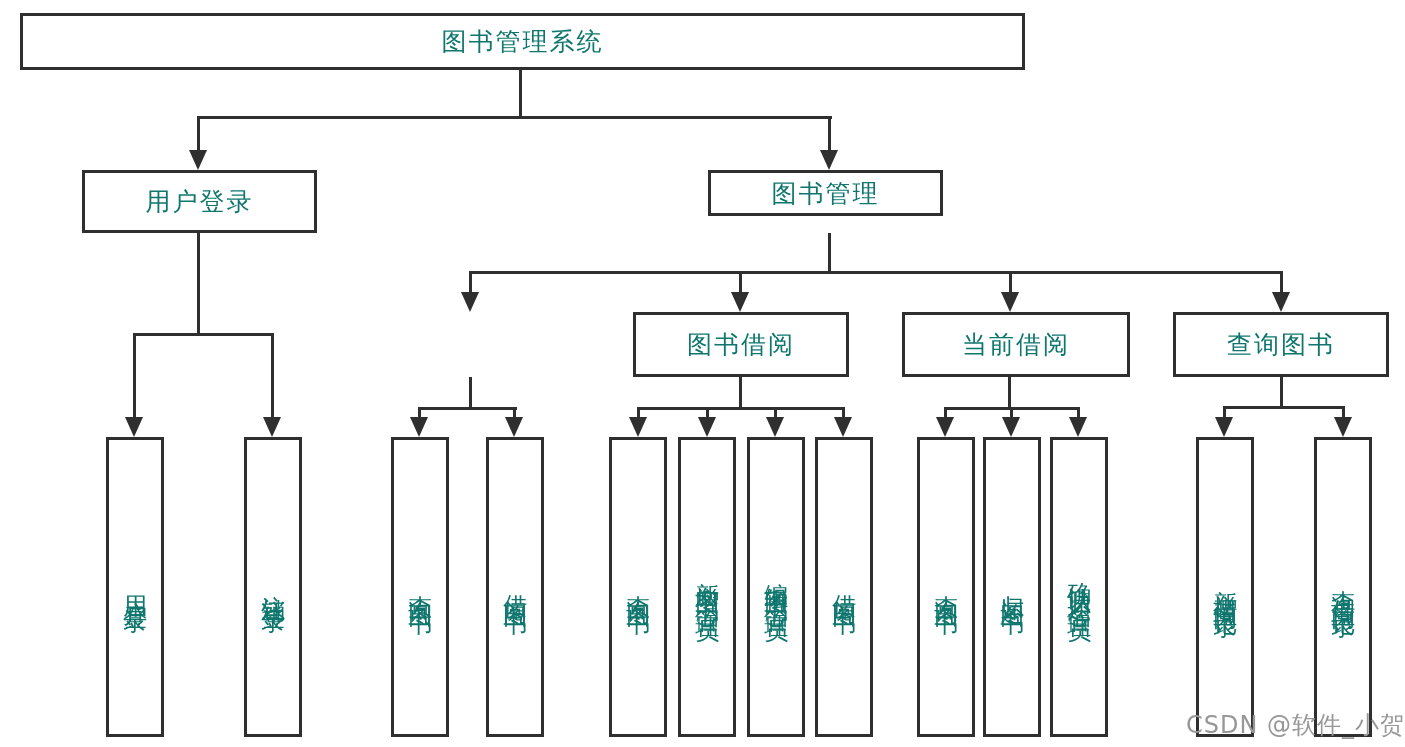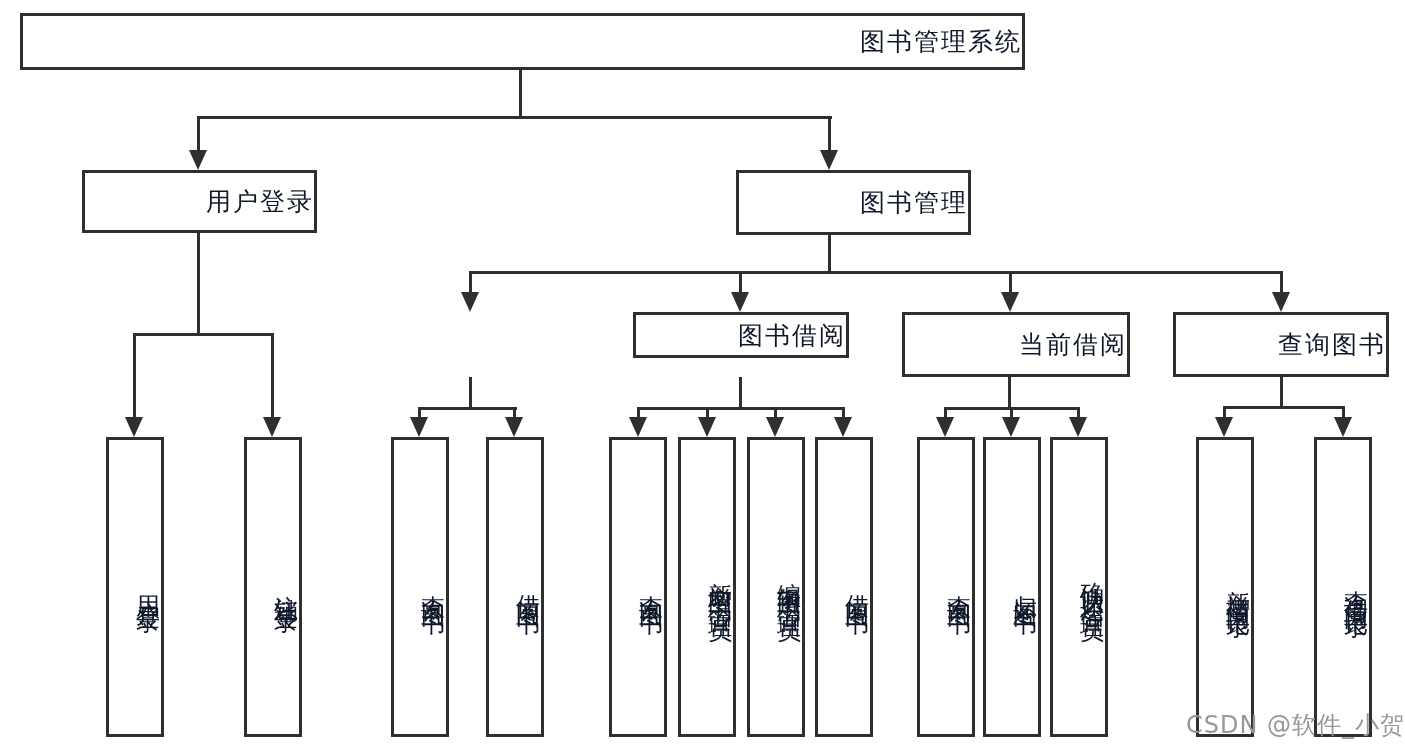--- a/index.html
+++ b/index.html
@@ -10,22 +10,22 @@
     background:#ffffff;
     font-family:"DejaVu Sans","Liberation Sans",sans-serif;
     overflow:hidden;
   }
   .box {
     position:absolute;
     border:3px solid #2f2f2f;
     background:#ffffff;
     display:flex;
     align-items:center;
-    justify-content:flex-end;
-    color:#0f172a;
+    justify-content:center;
+    color:#0f766e;
   }
   .hlabel {
     font-size:25px;
     letter-spacing:2px;
     white-space:nowrap;
   }
   .vlabel {
     writing-mode:vertical-rl;
     text-orientation:mixed;
     font-size:24px;
@@ -63,21 +63,21 @@
   <div class="vline" style="left:519px; top:70px; height:48px;"></div>
   <div class="hline" style="left:197px; top:116px; width:635px;"></div>
   <div class="vline" style="left:197px; top:116px; height:36px;"></div>
   <div class="tri" style="left:189px; top:150px;"></div>
   <div class="vline" style="left:828px; top:116px; height:36px;"></div>
   <div class="tri" style="left:820px; top:150px;"></div>
 
   <div class="box" style="left:82px; top:170px; width:235px; height:63px;">
     <span class="hlabel">用户登录</span>
   </div>
-  <div class="box" style="left:736px; top:170px; width:235px; height:65px;">
+  <div class="box" style="left:708px; top:170px; width:235px; height:46px;">
     <span class="hlabel">图书管理</span>
   </div>
 
   <div class="vline" style="left:197px; top:233px; height:103px;"></div>
   <div class="hline" style="left:133px; top:333px; width:141px;"></div>
   <div class="vline" style="left:133px; top:333px; height:86px;"></div>
   <div class="tri" style="left:125px; top:417px;"></div>
   <div class="vline" style="left:271px; top:333px; height:86px;"></div>
   <div class="tri" style="left:263px; top:417px;"></div>
 
@@ -85,21 +85,21 @@
   <div class="hline" style="left:469px; top:271px; width:814px;"></div>
   <div class="vline" style="left:469px; top:271px; height:23px;"></div>
   <div class="tri" style="left:461px; top:292px;"></div>
   <div class="vline" style="left:739px; top:271px; height:23px;"></div>
   <div class="tri" style="left:731px; top:292px;"></div>
   <div class="vline" style="left:1009px; top:271px; height:23px;"></div>
   <div class="tri" style="left:1001px; top:292px;"></div>
   <div class="vline" style="left:1280px; top:271px; height:23px;"></div>
   <div class="tri" style="left:1272px; top:292px;"></div>
 
-  <div class="box" style="left:633px; top:312px; width:216px; height:46px;">
+  <div class="box" style="left:633px; top:312px; width:216px; height:65px;">
     <span class="hlabel">图书借阅</span>
   </div>
   <div class="box" style="left:902px; top:312px; width:228px; height:65px;">
     <span class="hlabel">当前借阅</span>
   </div>
   <div class="box" style="left:1173px; top:312px; width:216px; height:65px;">
     <span class="hlabel">查询图书</span>
   </div>
 
   <div class="vline" style="left:469px; top:377px; height:33px;"></div>

